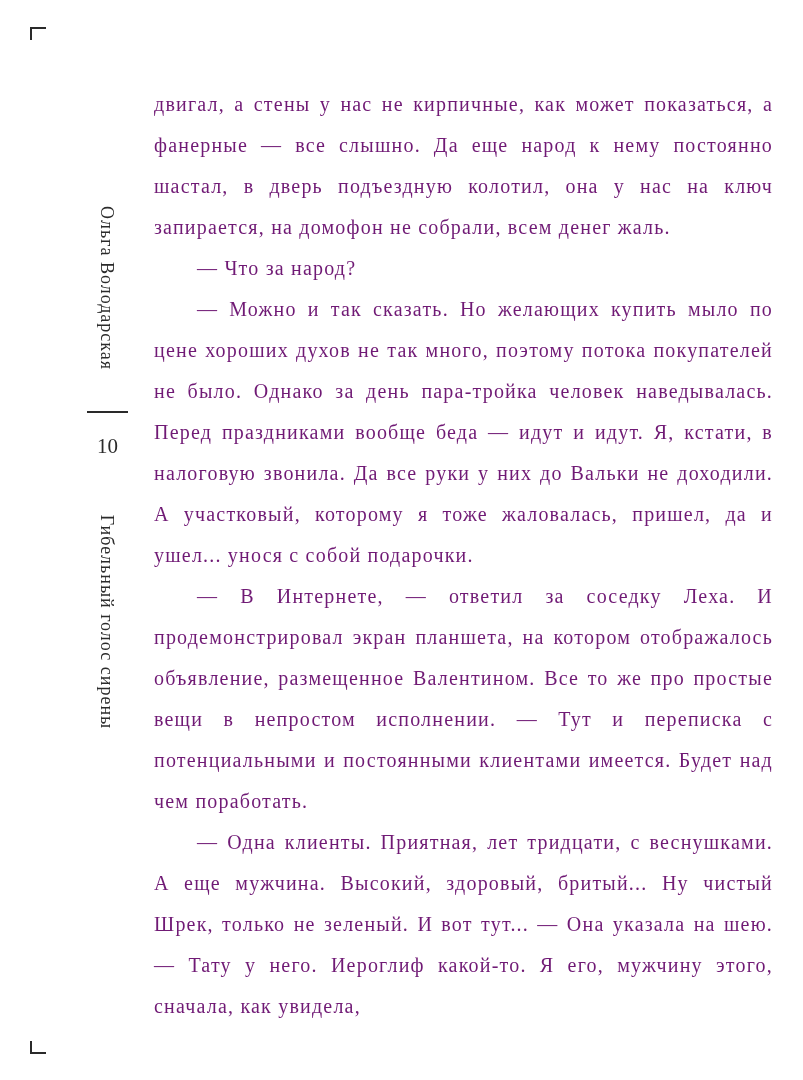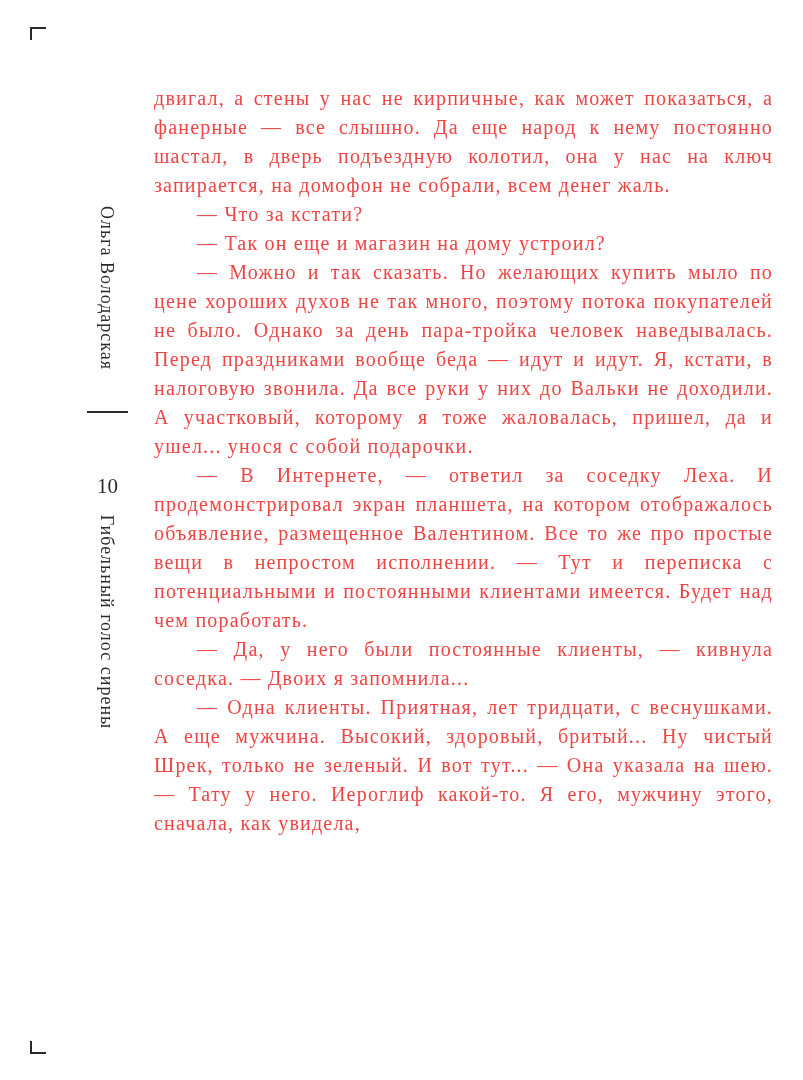--- a/index.html
+++ b/index.html
@@ -45,33 +45,32 @@
     width: 41px; height: 2px;
     background: #2a2a2a;
   }
   .page-number {
     position: absolute;
     left: 84px; top: 434px;
     width: 47px;
     text-align: center;
     font-size: 21px;
     color: #2b2b2b;
-    margin-top: 40px;
   }
 
   
   .text-block {
     position: absolute;
     left: 154px; top: 84px;
     width: 619px;
     font-size: 20px;
-    line-height: 29px;
+    line-height: 41px;
     letter-spacing: 1.2px;
     text-align: justify;
-    color: #ef4444;
+    color: #701a75;
   }
   .text-block p { margin: 0; }
   .text-block p.indent { text-indent: 43px; }
 </style>
 </head>
 <body>
 
 <div class="page">
 
   <div class="corner corner-tl"></div>
@@ -81,21 +80,19 @@
 
   <div class="margin-rule"></div>
 
   <div class="page-number">10</div>
 
   <div class="vertical-text title-vertical">Гибельный голос сирены</div>
 
   <div class="text-block">
 
   <p class="para">двигал, а стены у нас не кирпичные, как может показаться, а фанерные — все слышно. Да еще народ к нему постоянно шастал, в дверь подъездную колотил, она у нас на ключ запирается, на домофон не собрали, всем денег жаль.</p>
-      <p class="para indent">— Что за кстати?</p>
-      <p class="para indent">— Так он еще и магазин на дому устроил?</p>
+      <p class="para indent">— Что за народ?</p>
       <p class="para indent">— Можно и так сказать. Но желающих купить мыло по цене хороших духов не так много, поэтому потока покупателей не было. Однако за день пара-тройка человек наведывалась. Перед праздниками вообще беда — идут и идут. Я, кстати, в налоговую звонила. Да все руки у них до Вальки не доходили. А участковый, которому я тоже жаловалась, пришел, да и ушел... унося с собой подарочки.</p>
       <p class="para indent">— В Интернете, — ответил за соседку Леха. И продемонстрировал экран планшета, на котором отображалось объявление, размещенное Валентином. Все то же про простые вещи в непростом исполнении. — Тут и переписка с потенциальными и постоянными клиентами имеется. Будет над чем поработать.</p>
-      <p class="para indent">— Да, у него были постоянные клиенты, — кивнула соседка. — Двоих я запомнила...</p>
       <p class="para indent">— Одна клиенты. Приятная, лет тридцати, с веснушками. А еще мужчина. Высокий, здоровый, бритый... Ну чистый Шрек, только не зеленый. И вот тут... — Она указала на шею. — Тату у него. Иероглиф какой-то. Я его, мужчину этого, сначала, как увидела,</p>
     </div>
 
 </div>
 
 </body></html>

